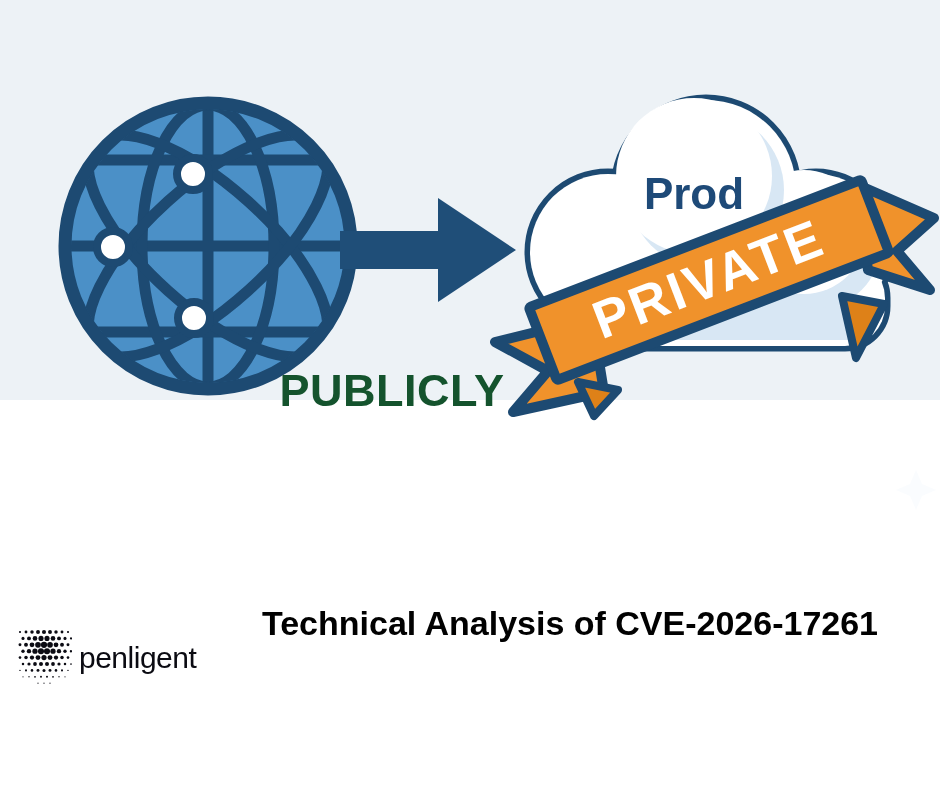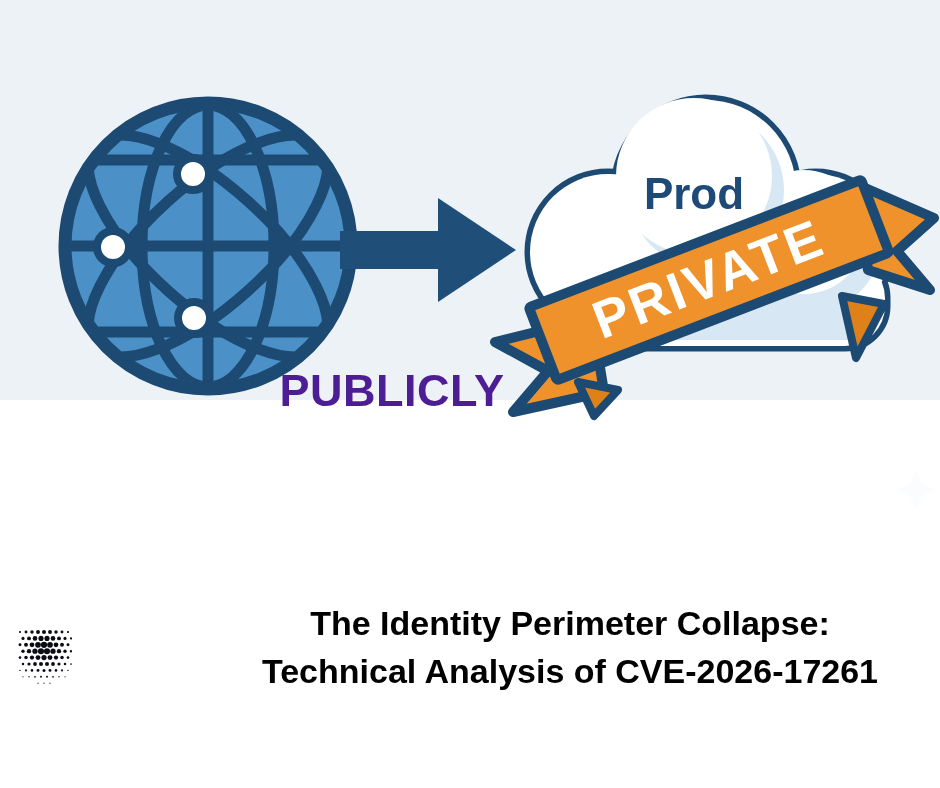--- a/index.html
+++ b/index.html
@@ -31,21 +31,21 @@
   .caption {
     position: absolute;
     left: 222px;
     top: 364px;
     width: 340px;
     text-align: center;
     font-size: 45px;
     line-height: 53px;
     font-weight: bold;
     letter-spacing: 0.5px;
-    color: #4c1d95;
+    color: #14532d;
   }
   
   .footer {
     position: absolute;
     left: 0; top: 523px;
     width: 940px; height: 265px;
     background: #ffffff;
   }
   .logo {
     position: absolute;
@@ -229,20 +229,20 @@
             <circle cx="25" cy="50.800000000000004" r="0.97"></circle>
             <circle cx="31" cy="50.800000000000004" r="0.97"></circle>
             <circle cx="37" cy="50.800000000000004" r="0.88"></circle>
             <circle cx="43" cy="50.800000000000004" r="0.70"></circle>
             <circle cx="49" cy="50.800000000000004" r="0.60"></circle>
             <circle cx="22" cy="57.2" r="0.60"></circle>
             <circle cx="28" cy="57.2" r="0.60"></circle>
             <circle cx="34" cy="57.2" r="0.60"></circle>
           </g>
       </svg>
+      <span class="logo-text">penligent</span>
     </div>
     <div class="title">
-      <div>The Identity Perimeter Collapse:</div>
       <div>Technical Analysis of CVE-2026-17261</div>
     </div>
   </div>
 
 </div>
 
 </body></html>

